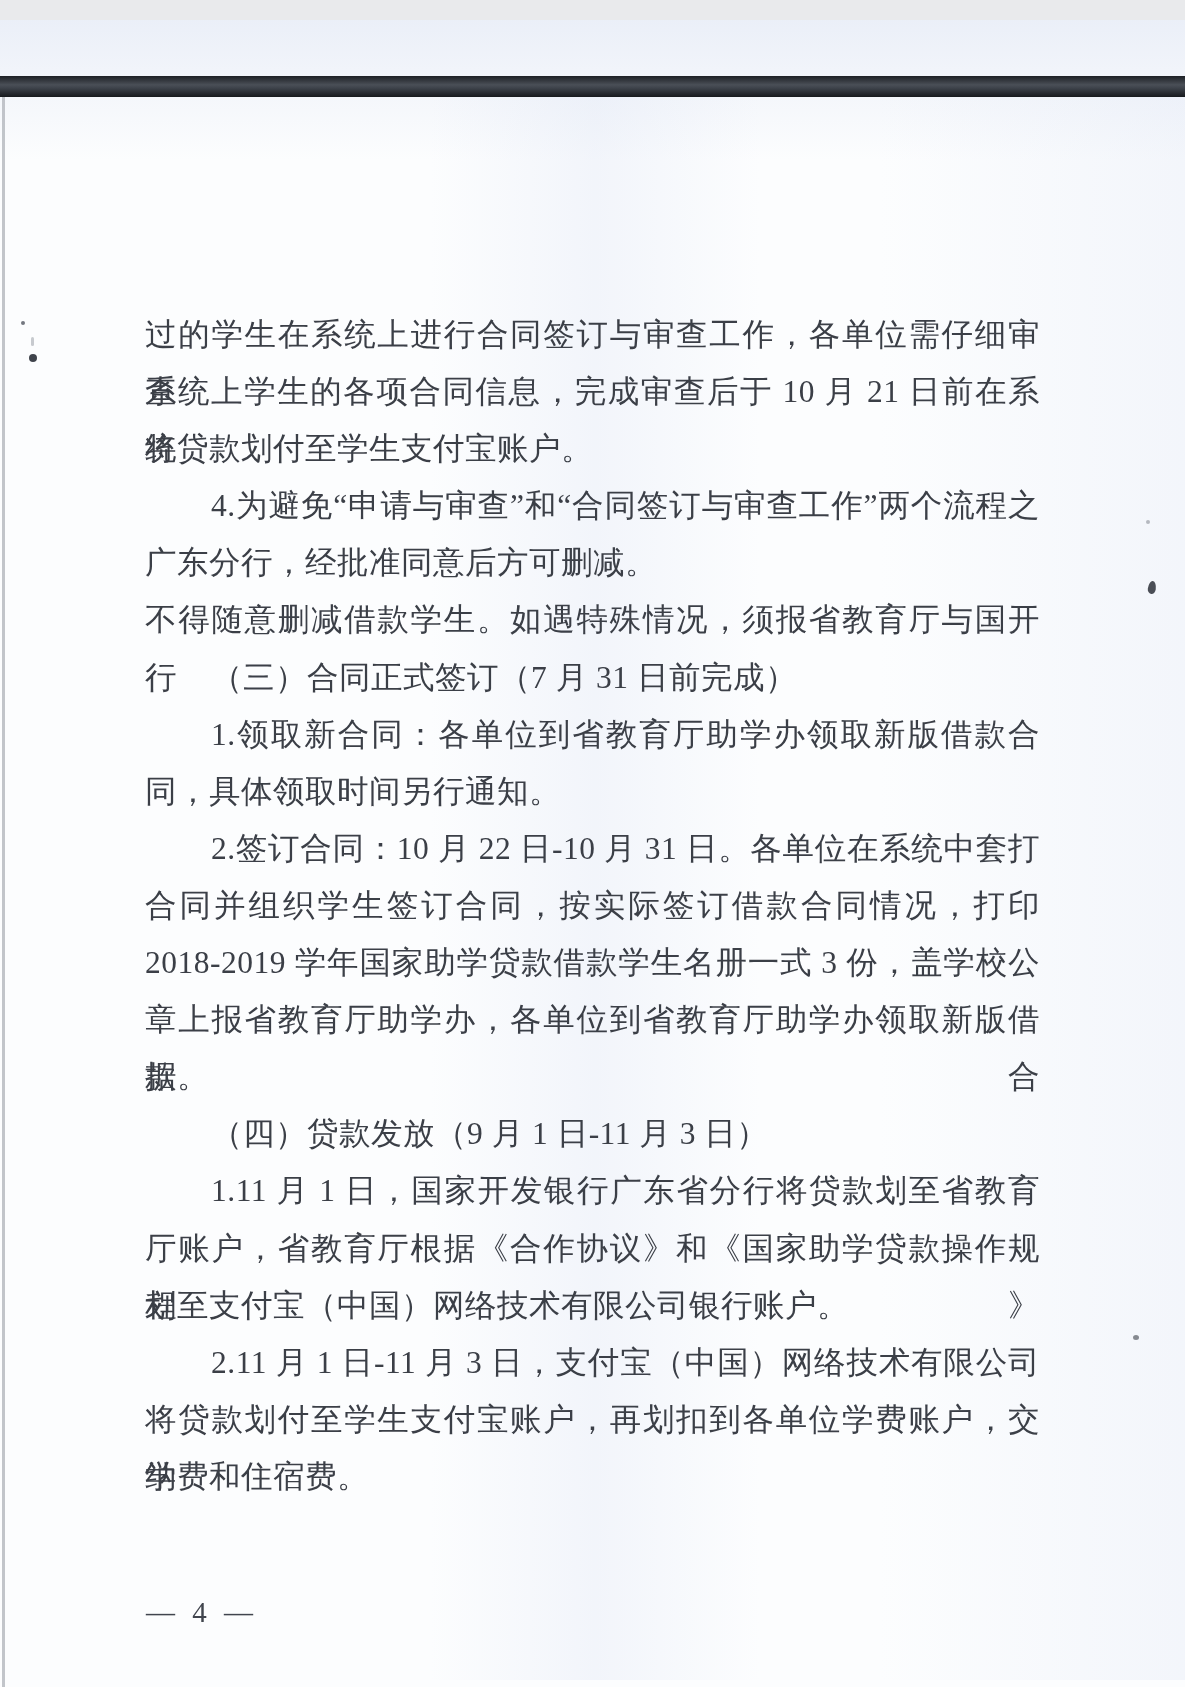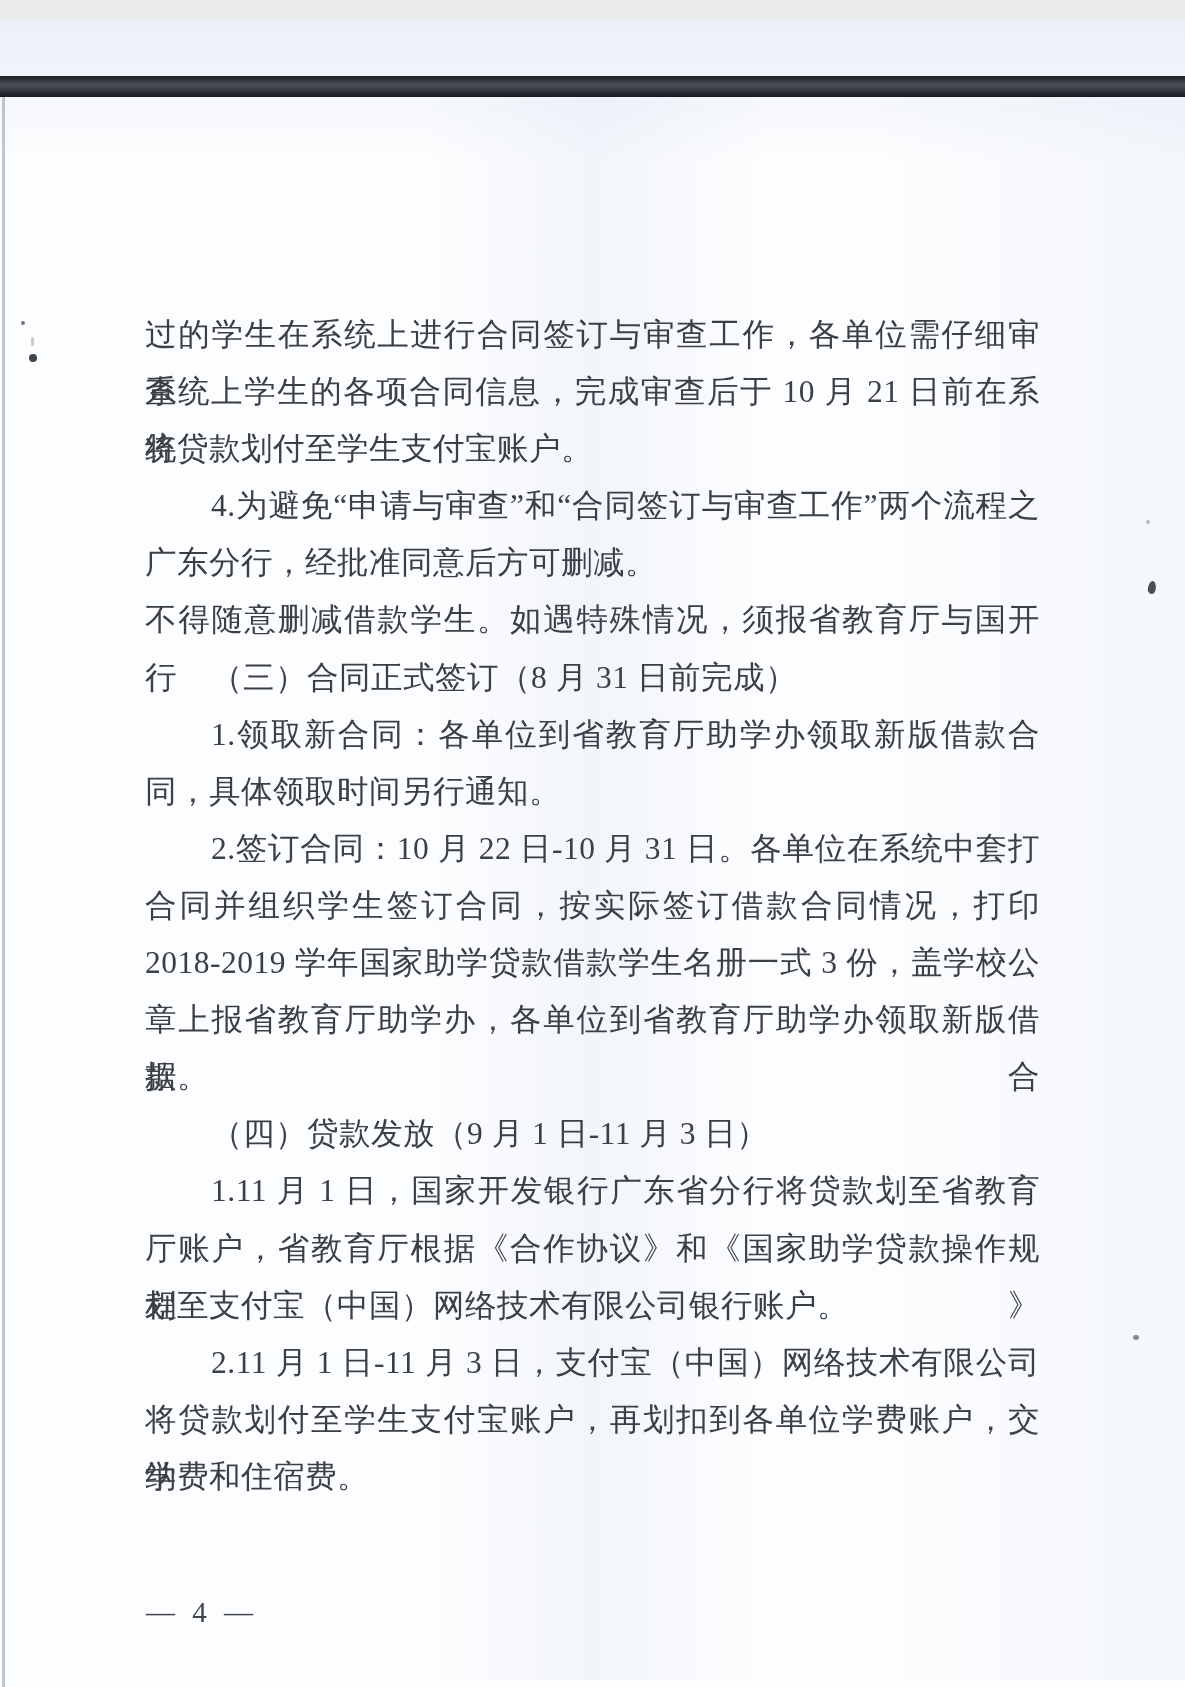--- a/index.html
+++ b/index.html
@@ -64,21 +64,21 @@
   <div class="scan-bar"></div>
   <div class="edge-line"></div>
 
   <div class="textblock">
     <div class="ln j">过的学生在系统上进行合同签订与审查工作，各单位需仔细审查</div>
     <div class="ln j">系统上学生的各项合同信息，完成审查后于 10 月 21 日前在系统</div>
     <div class="ln">将贷款划付至学生支付宝账户。</div>
     <div class="ln j ind">4.为避免“申请与审查”和“合同签订与审查工作”两个流程之</div>
     <div class="ln">广东分行，经批准同意后方可删减。</div>
     <div class="ln j">不得随意删减借款学生。如遇特殊情况，须报省教育厅与国开行</div>
-    <div class="ln ind">（三）合同正式签订（8 月 31 日前完成）</div>
+    <div class="ln ind">（三）合同正式签订（7 月 31 日前完成）</div>
     <div class="ln j ind">1.领取新合同：各单位到省教育厅助学办领取新版借款合</div>
     <div class="ln">同，具体领取时间另行通知。</div>
     <div class="ln j ind">2.签订合同：10 月 22 日-10 月 31 日。各单位在系统中套打</div>
     <div class="ln j">合同并组织学生签订合同，按实际签订借款合同情况，打印</div>
     <div class="ln j">2018-2019 学年国家助学贷款借款学生名册一式 3 份，盖学校公</div>
     <div class="ln j">章上报省教育厅助学办，各单位到省教育厅助学办领取新版借款合</div>
     <div class="ln">据。</div>
     <div class="ln ind">（四）贷款发放（9 月 1 日-11 月 3 日）</div>
     <div class="ln j ind">1.11 月 1 日，国家开发银行广东省分行将贷款划至省教育</div>
     <div class="ln j">厅账户，省教育厅根据《合作协议》和《国家助学贷款操作规程》</div>

